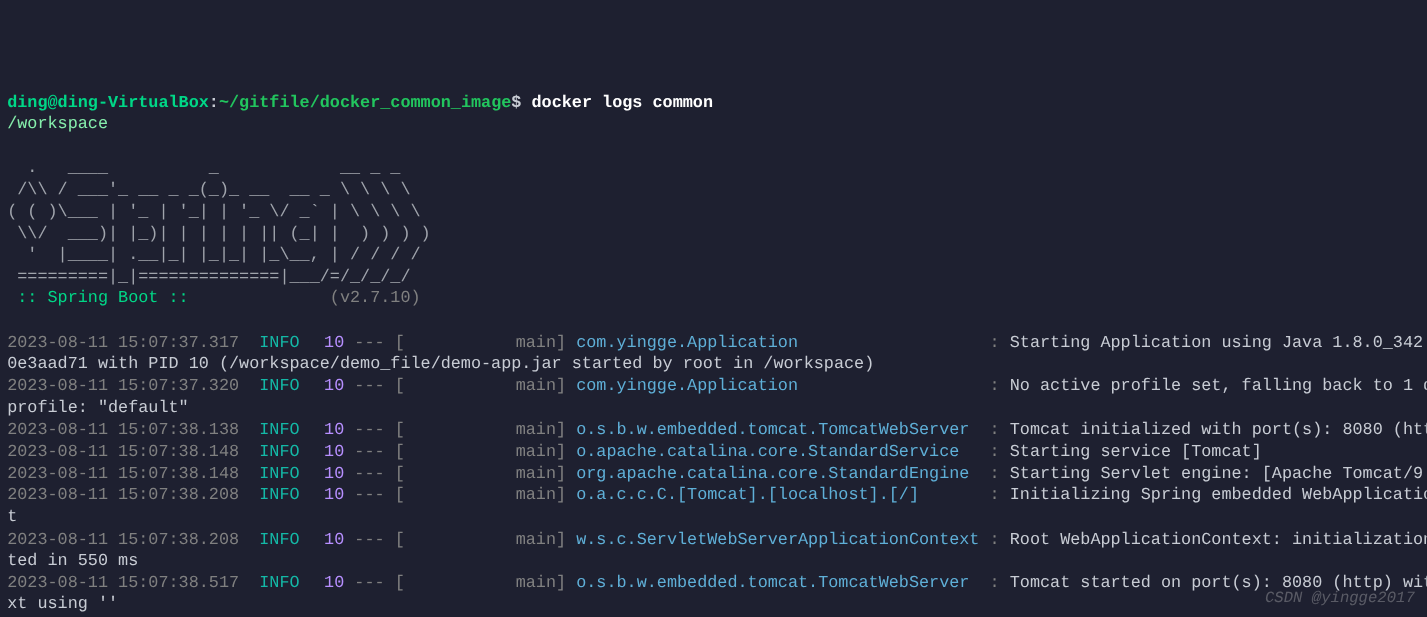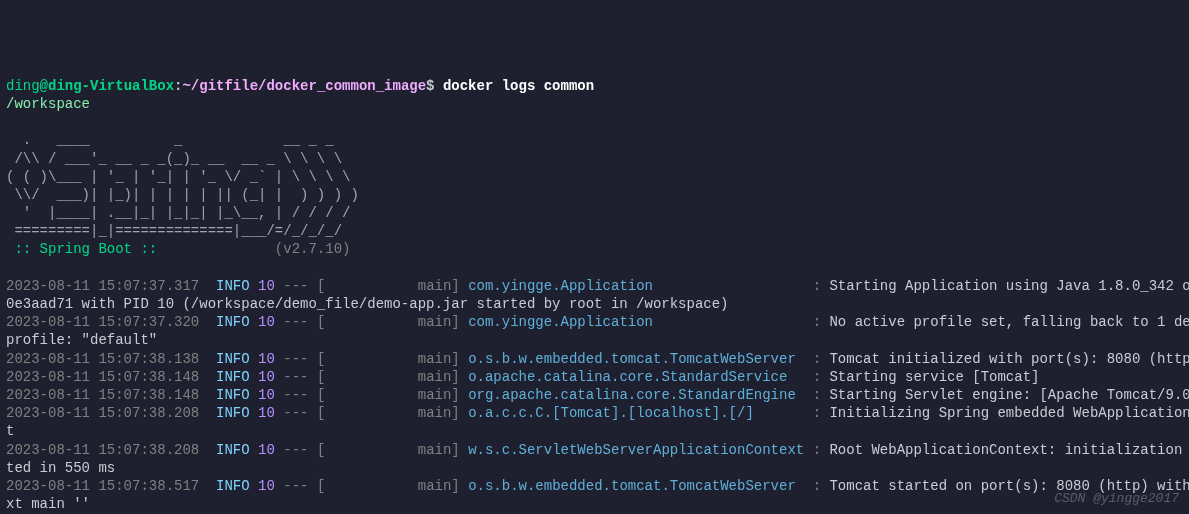--- a/index.html
+++ b/index.html
@@ -13,33 +13,33 @@
       font-family: 'Consolas', 'Monaco', 'Courier New', monospace;
       font-size: 14px;
       line-height: 1.3;
       padding: 4px 6px;
       white-space: pre;
       overflow: hidden;
       width: 1189px;
       height: 514px;
       position: relative;
     }
-    .prompt-user { color: #00d787; font-weight: normal; }
+    .prompt-user { color: #00d787; font-weight: bold; }
     .prompt-host { color: #00d787; font-weight: bold; }
     .prompt-colon { color: #c8ccd4; font-weight: bold; }
-    .prompt-path { color: #f0abfc; font-weight: bold; }
+    .prompt-path { color: #22c55e; font-weight: bold; }
     .prompt-dollar { color: #c8ccd4; font-weight: bold; }
     .cmd { color: #ffffff; font-weight: bold; margin-top: 45px; }
     .output { color: #86efac; }
     .ascii-art { color: #a0a4ac; }
     .spring-boot { color: #00d787; }
     .version { color: #808080; margin-top: 32px; }
     .timestamp { color: #808080; }
-    .info { color: #7dd3fc; }
-    .pid { color: #b78fff; }
+    .info { color: #14b8a6; }
+    .pid { color: #b78fff; margin-left: 12px; }
     .dashes { color: #808080; }
     .bracket { color: #808080; }
     .main { color: #808080; }
     .logger { color: #5fafd7; }
     .colon { color: #808080; }
     .msg { color: #c8ccd4; }
     .watermark {
       position: absolute;
       bottom: 6px;
       right: 10px;
@@ -69,21 +69,21 @@
 <span class="timestamp">2023-08-11 15:07:37.320</span>  <span class="info">INFO</span> <span class="pid">10</span> <span class="dashes">---</span> <span class="bracket">[</span><span class="main">           main</span><span class="bracket">]</span> <span class="logger">com.yingge.Application                  </span> <span class="colon">:</span> <span class="msg">No active profile set, falling back to 1 default</span>
 <span class="msg">profile: "default"</span>
 <span class="timestamp">2023-08-11 15:07:38.138</span>  <span class="info">INFO</span> <span class="pid">10</span> <span class="dashes">---</span> <span class="bracket">[</span><span class="main">           main</span><span class="bracket">]</span> <span class="logger">o.s.b.w.embedded.tomcat.TomcatWebServer </span> <span class="colon">:</span> <span class="msg">Tomcat initialized with port(s): 8080 (http)</span>
 <span class="timestamp">2023-08-11 15:07:38.148</span>  <span class="info">INFO</span> <span class="pid">10</span> <span class="dashes">---</span> <span class="bracket">[</span><span class="main">           main</span><span class="bracket">]</span> <span class="logger">o.apache.catalina.core.StandardService  </span> <span class="colon">:</span> <span class="msg">Starting service [Tomcat]</span>
 <span class="timestamp">2023-08-11 15:07:38.148</span>  <span class="info">INFO</span> <span class="pid">10</span> <span class="dashes">---</span> <span class="bracket">[</span><span class="main">           main</span><span class="bracket">]</span> <span class="logger">org.apache.catalina.core.StandardEngine </span> <span class="colon">:</span> <span class="msg">Starting Servlet engine: [Apache Tomcat/9.0.73]</span>
 <span class="timestamp">2023-08-11 15:07:38.208</span>  <span class="info">INFO</span> <span class="pid">10</span> <span class="dashes">---</span> <span class="bracket">[</span><span class="main">           main</span><span class="bracket">]</span> <span class="logger">o.a.c.c.C.[Tomcat].[localhost].[/]      </span> <span class="colon">:</span> <span class="msg">Initializing Spring embedded WebApplicationContex</span>
 <span class="msg">t</span>
 <span class="timestamp">2023-08-11 15:07:38.208</span>  <span class="info">INFO</span> <span class="pid">10</span> <span class="dashes">---</span> <span class="bracket">[</span><span class="main">           main</span><span class="bracket">]</span> <span class="logger">w.s.c.ServletWebServerApplicationContext</span> <span class="colon">:</span> <span class="msg">Root WebApplicationContext: initialization comple</span>
 <span class="msg">ted in 550 ms</span>
 <span class="timestamp">2023-08-11 15:07:38.517</span>  <span class="info">INFO</span> <span class="pid">10</span> <span class="dashes">---</span> <span class="bracket">[</span><span class="main">           main</span><span class="bracket">]</span> <span class="logger">o.s.b.w.embedded.tomcat.TomcatWebServer </span> <span class="colon">:</span> <span class="msg">Tomcat started on port(s): 8080 (http) with conte</span>
-<span class="msg">xt main ''</span>
+<span class="msg">xt using ''</span>
         
 
         
 </div></div>
 
 <div class="watermark">CSDN @yingge2017</div>
 
 
 
 

